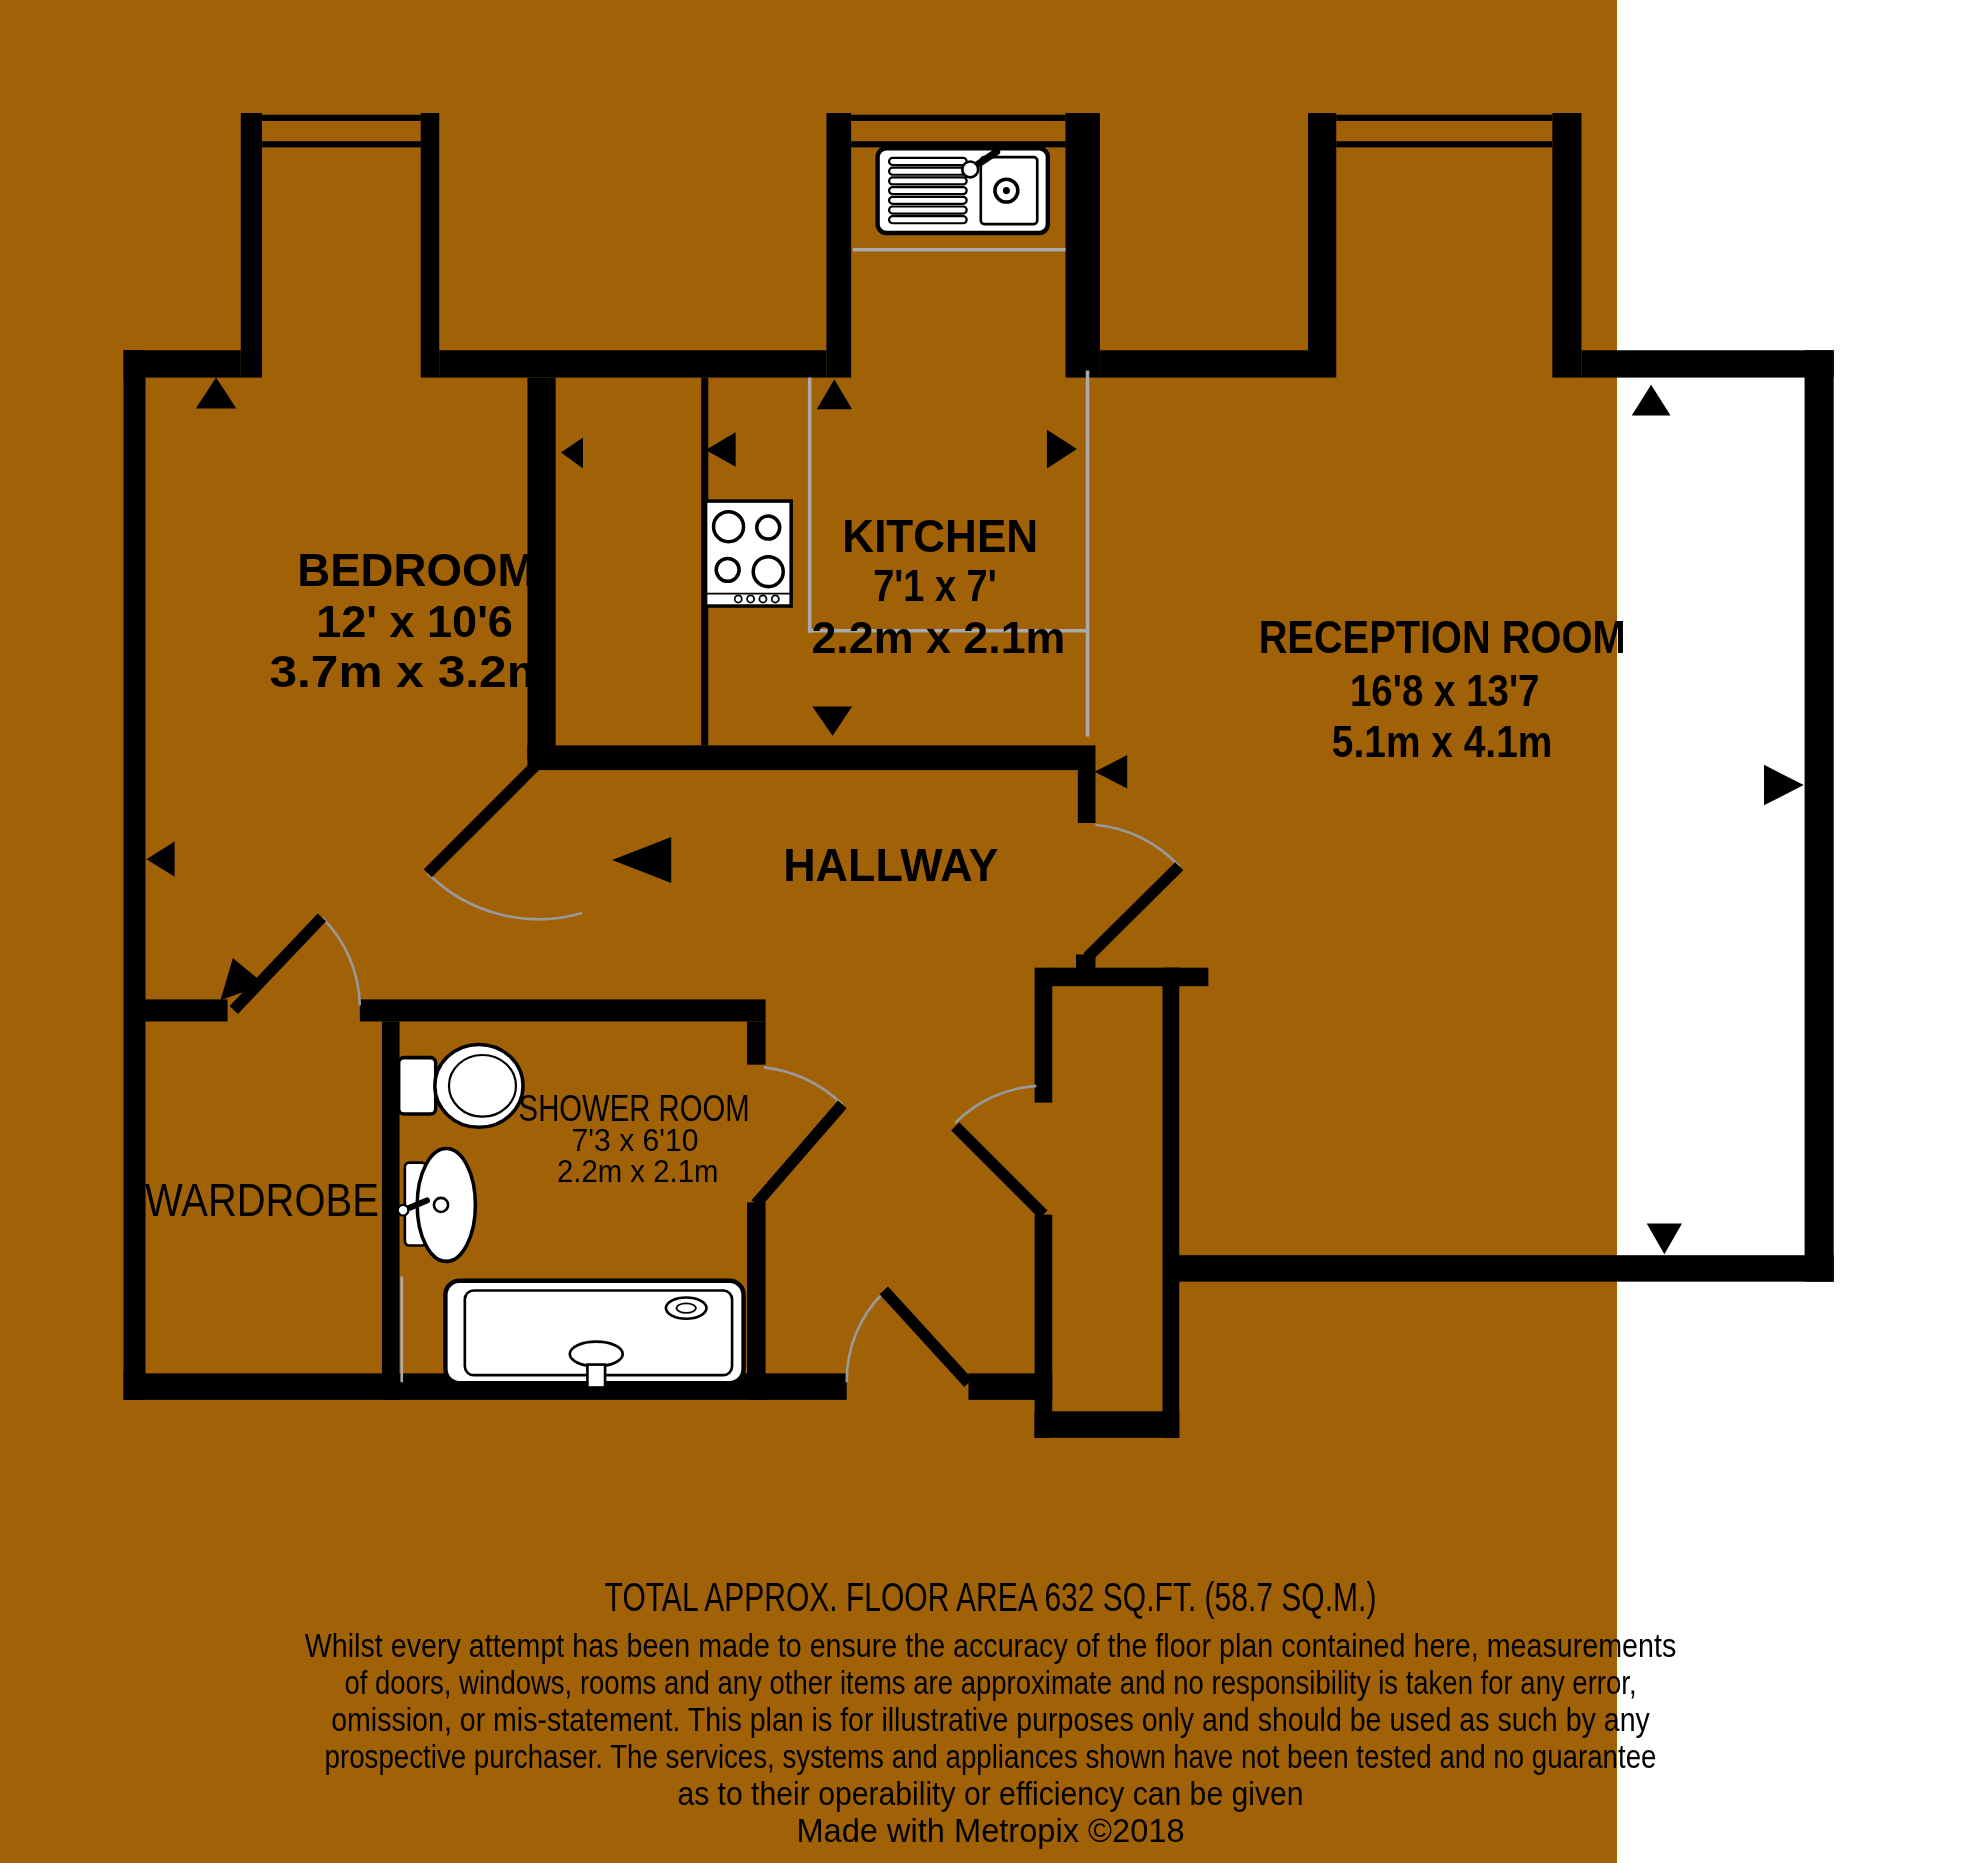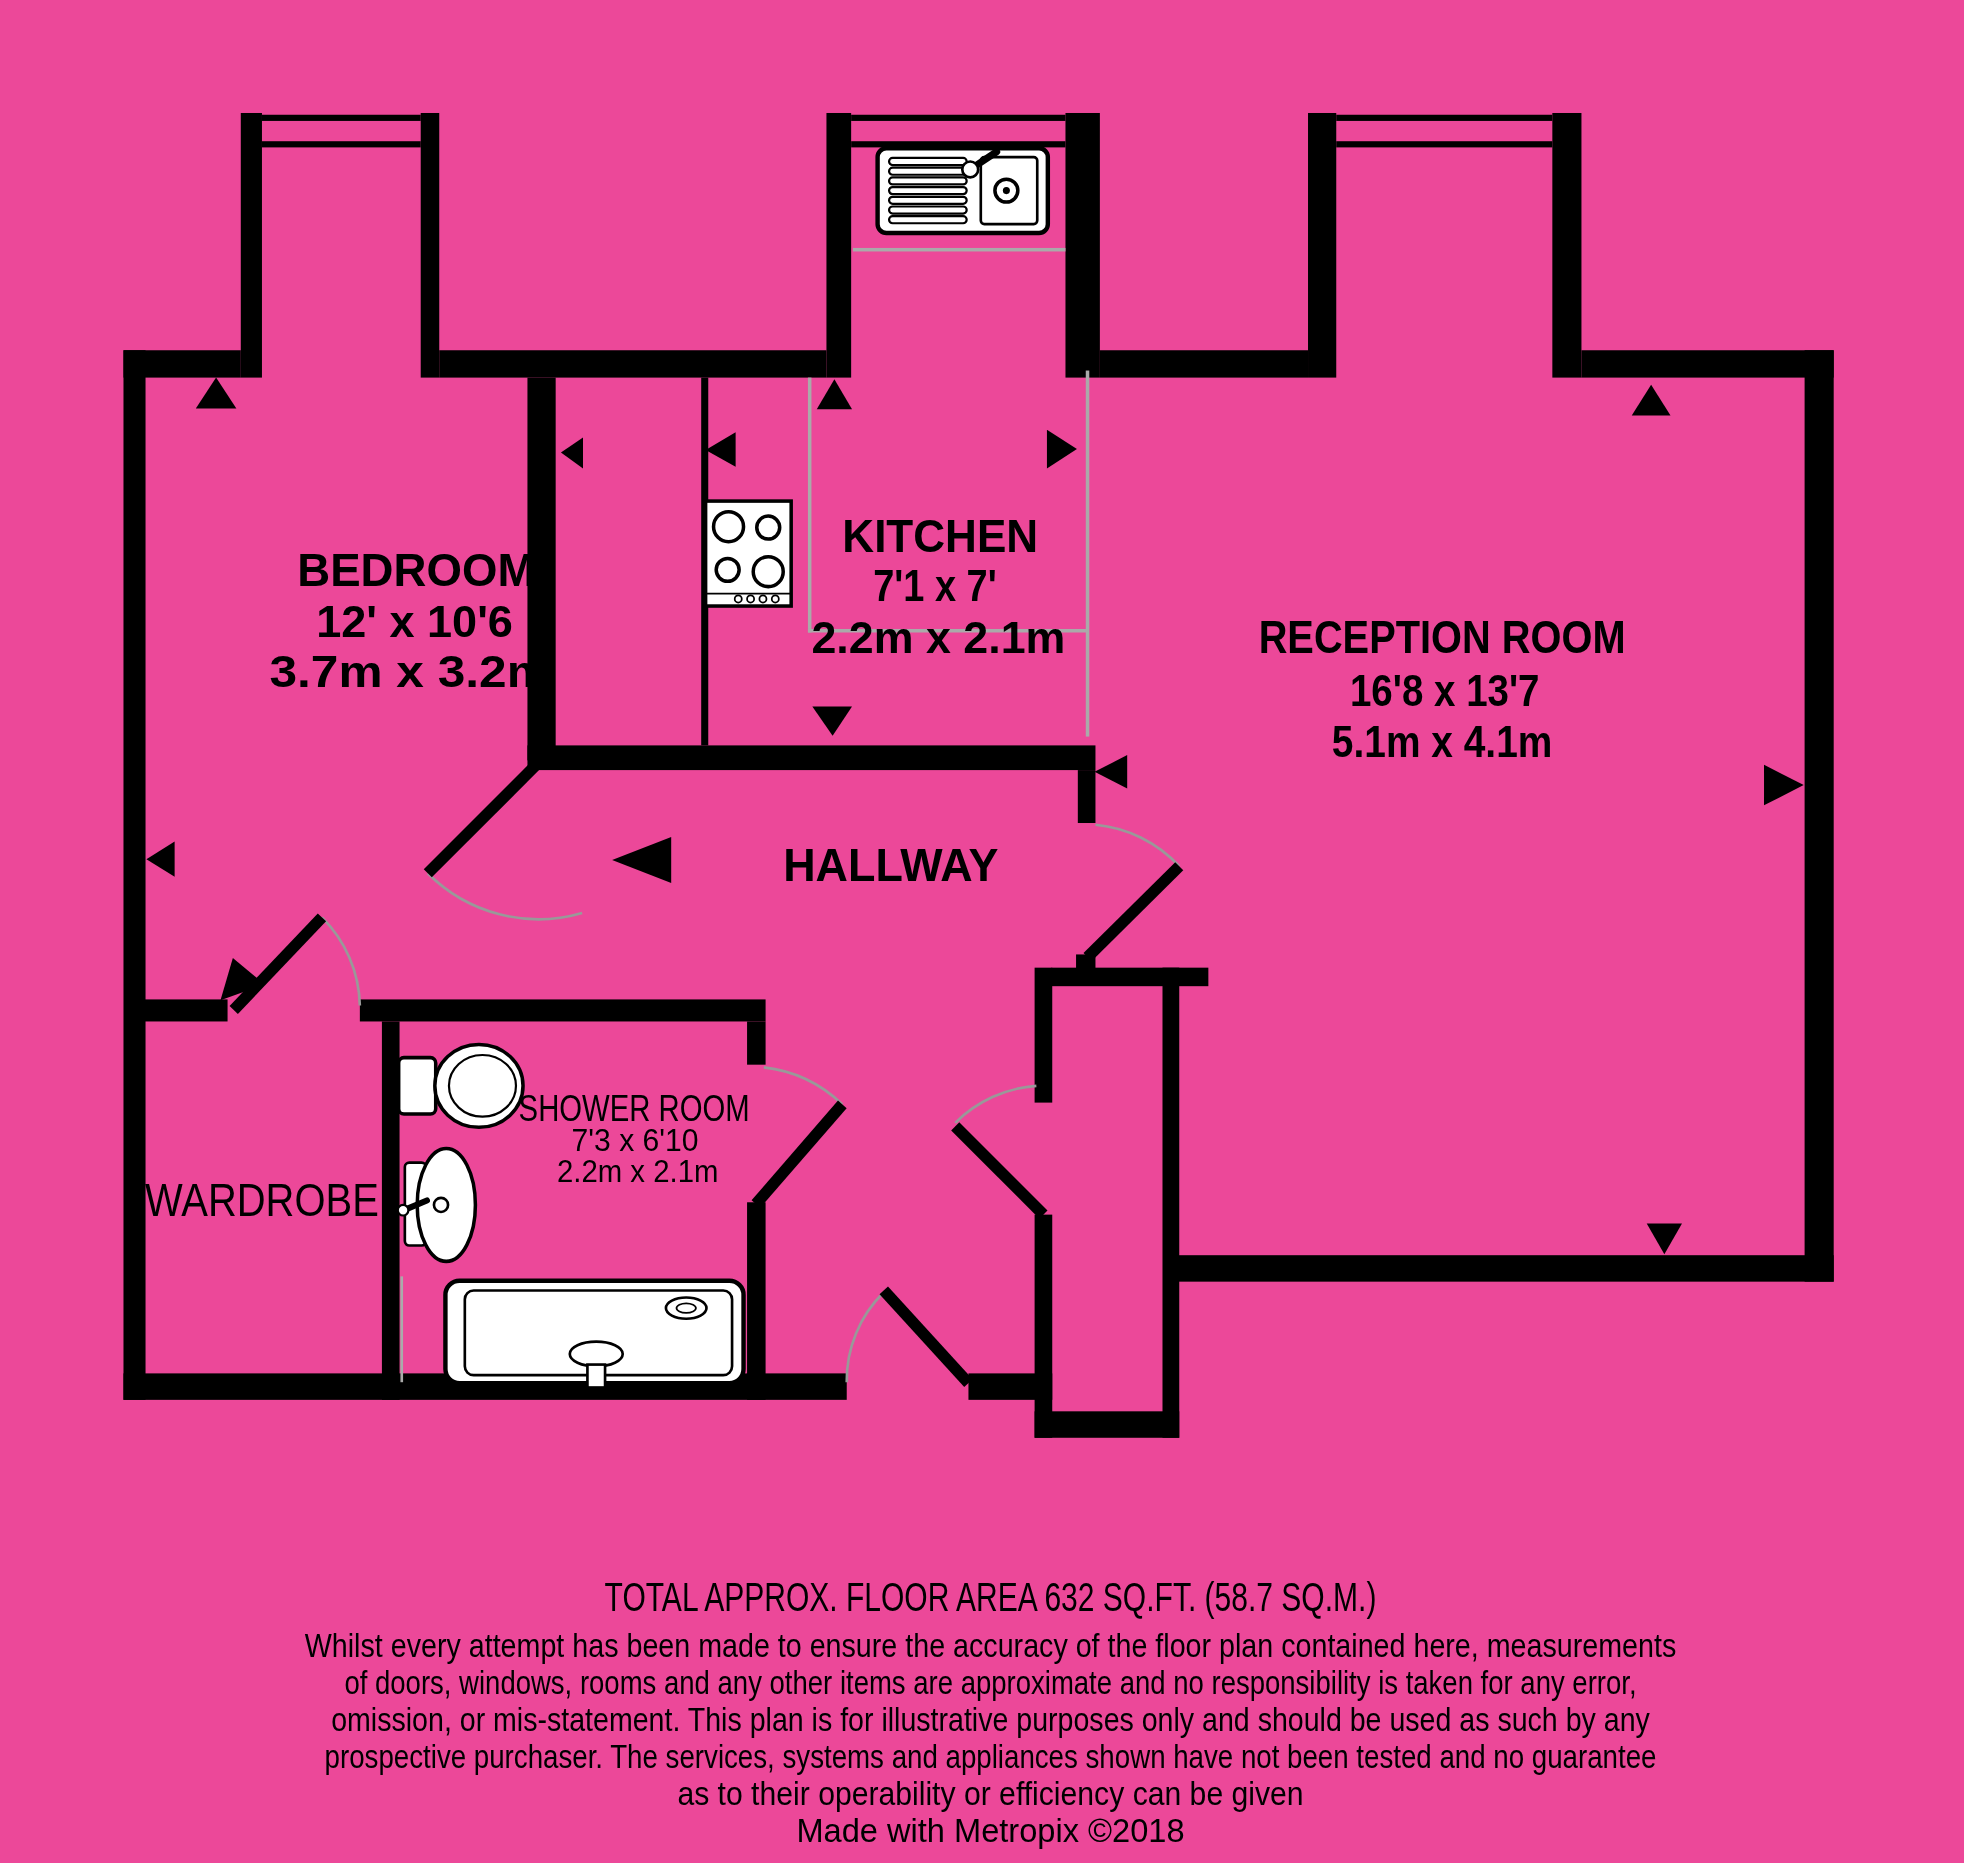--- a/index.html
+++ b/index.html
@@ -1,16 +1,16 @@
 <!DOCTYPE html>
 <html style="font-size:14px"><head>
 <meta charset="utf-8">
 <style>
   html,body{margin:0;padding:0;background:#ffffff;}
-  .page{width:1964px;height:1863px;position:relative;background:#ec4899;text-align:right;}
+  .page{width:1617px;height:1863px;position:relative;background:#a16207;text-align:right;}
   svg{display:block;}
   .wall{fill:#000000;}
   .winline{fill:#000000;}
   .counter{fill:#aaaaaa;}
   .arc{stroke:#999999;stroke-width:3;fill:none;}
   .leaf{stroke:#000000;stroke-width:13;fill:none;stroke-linecap:butt;}
   .tri{fill:#000000;}
   .fix{fill:#ffffff;stroke:#000000;}
   text{font-family:"Liberation Sans",sans-serif;fill:#000000;}
   .room-name{font-size:52px;font-weight:bold;text-anchor:middle;}

